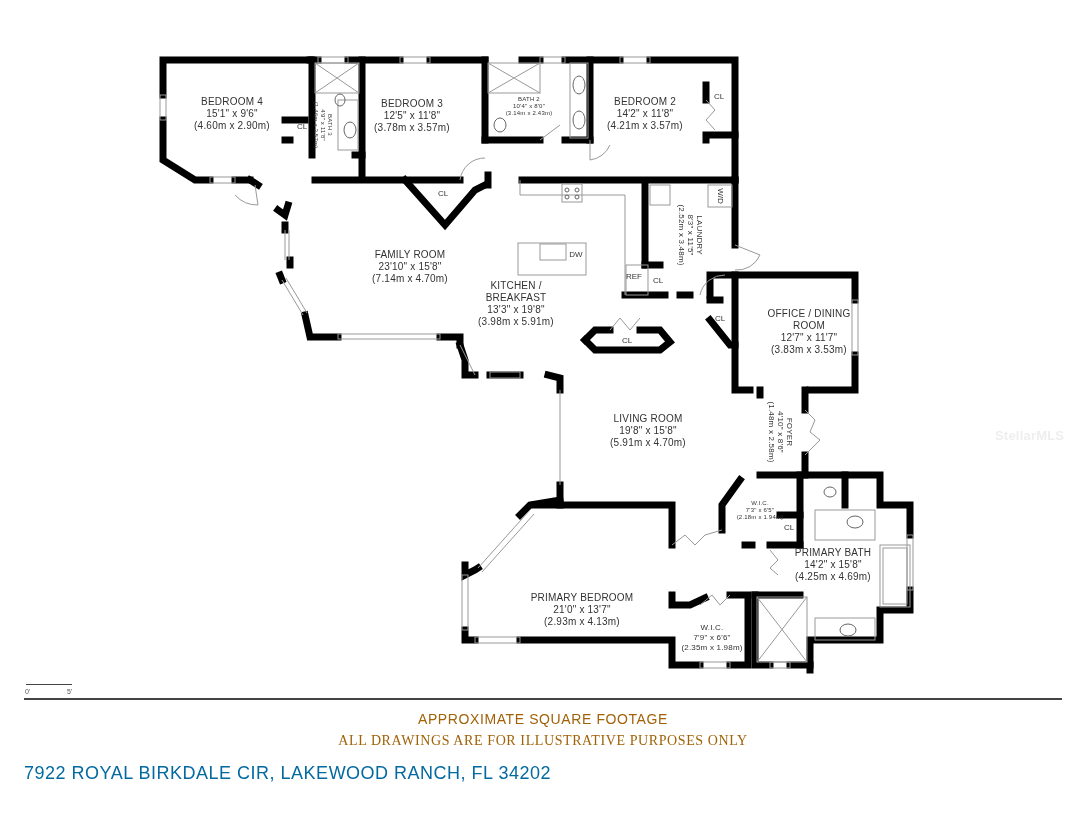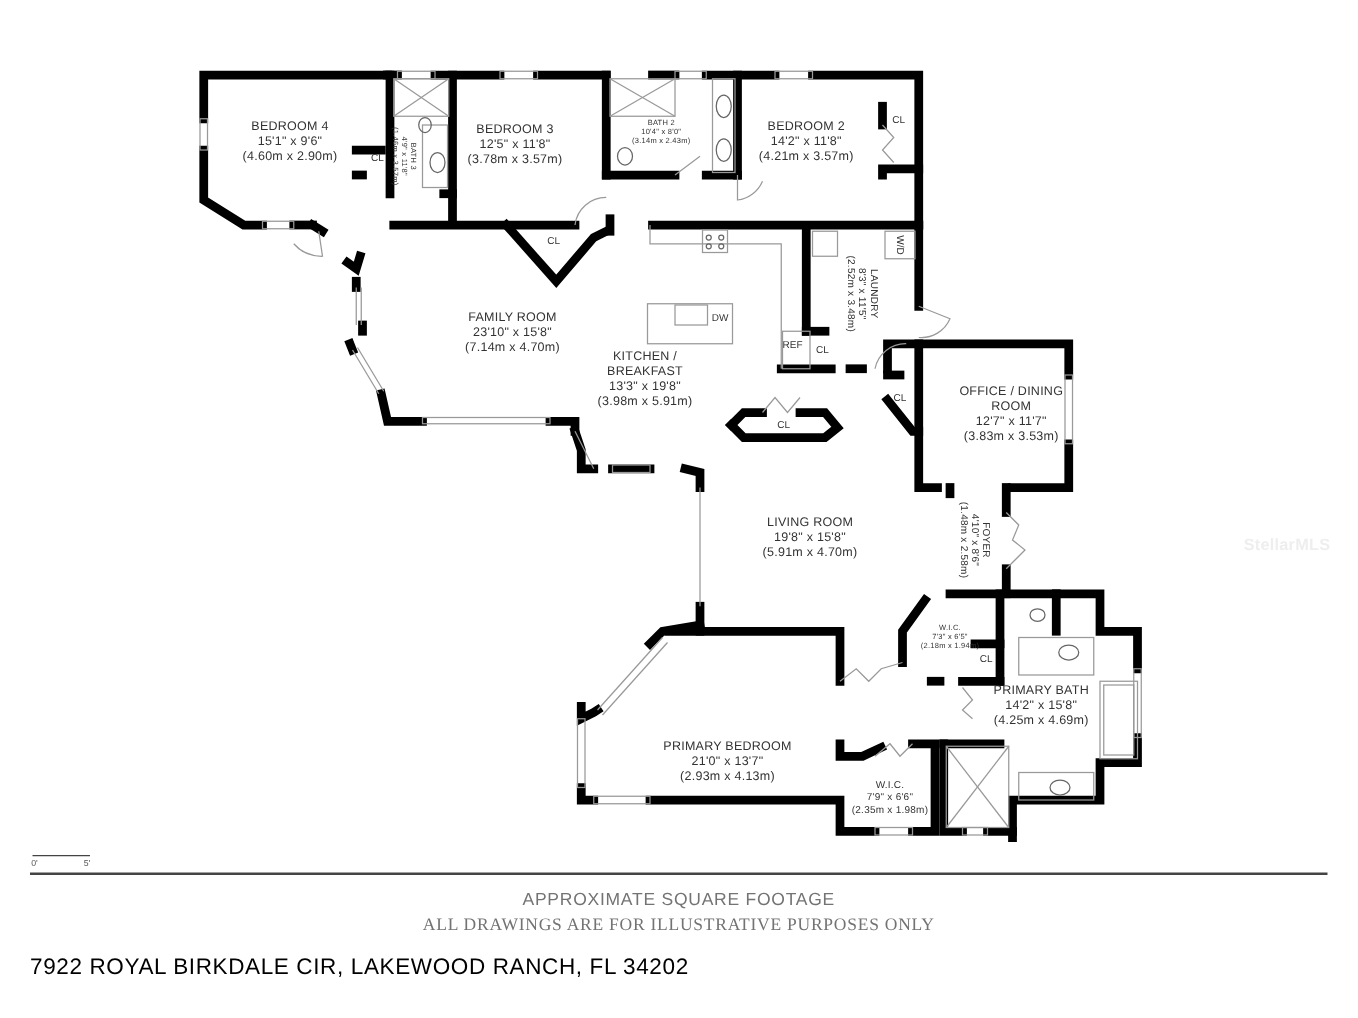--- a/index.html
+++ b/index.html
@@ -10,24 +10,24 @@
   .room-label.small { font-size:6px; line-height:7px; }
   .room-label.rot { transform:translate(-50%,-50%) rotate(90deg); }
   .fixture-label { position:absolute; font-size:8px; color:#333; transform:translate(-50%,-50%); }
   .fixture-label.rot { transform:translate(-50%,-50%) rotate(90deg); }
   .watermark { position:absolute; left:995px; top:428px; font-size:13px; color:#eeeeee; font-weight:bold; letter-spacing:0.2px; }
   .scale { position:absolute; left:22px; top:682px; width:60px; height:20px; }
   .scale .z { position:absolute; left:3px; top:6px; font-size:7px; color:#555; }
   .scale .f { position:absolute; left:45px; top:6px; font-size:7px; color:#555; }
   .scale .bar { position:absolute; left:4px; top:2px; width:46px; height:2px; border-top:1px solid #444; }
   .rule { position:absolute; left:24px; top:698px; width:1038px; height:2px; background:#444; }
-  .footer1, .footer2 { position:absolute; left:0; width:1086px; text-align:center; color:#737373; font-size:14px; letter-spacing:0.6px; }
+  .footer1, .footer2 { position:absolute; left:0; width:1086px; text-align:center; color:#a16207; font-size:14px; letter-spacing:0.6px; }
   .footer1 { top:711px; }
   .footer2 { top:733px;font-family:Liberation Serif, serif; }
-  .address { position:absolute; left:24px; top:763px; font-size:18px; color:#000000; letter-spacing:0.5px; }
+  .address { position:absolute; left:24px; top:763px; font-size:18px; color:#0369a1; letter-spacing:0.5px; }
 </style>
 </head>
 <body>
 
 <svg id="plan" viewBox="0 0 1086 700" xmlns="http://www.w3.org/2000/svg">
   <g fill="none" stroke="#000" stroke-width="7" stroke-linecap="square" stroke-linejoin="miter">
 
     <polyline points="163,95 163,60 310,60"></polyline>
     <polyline points="163,120 163,160 195,180 210,180"></polyline>
     <polyline points="235,180 250,180"></polyline>

